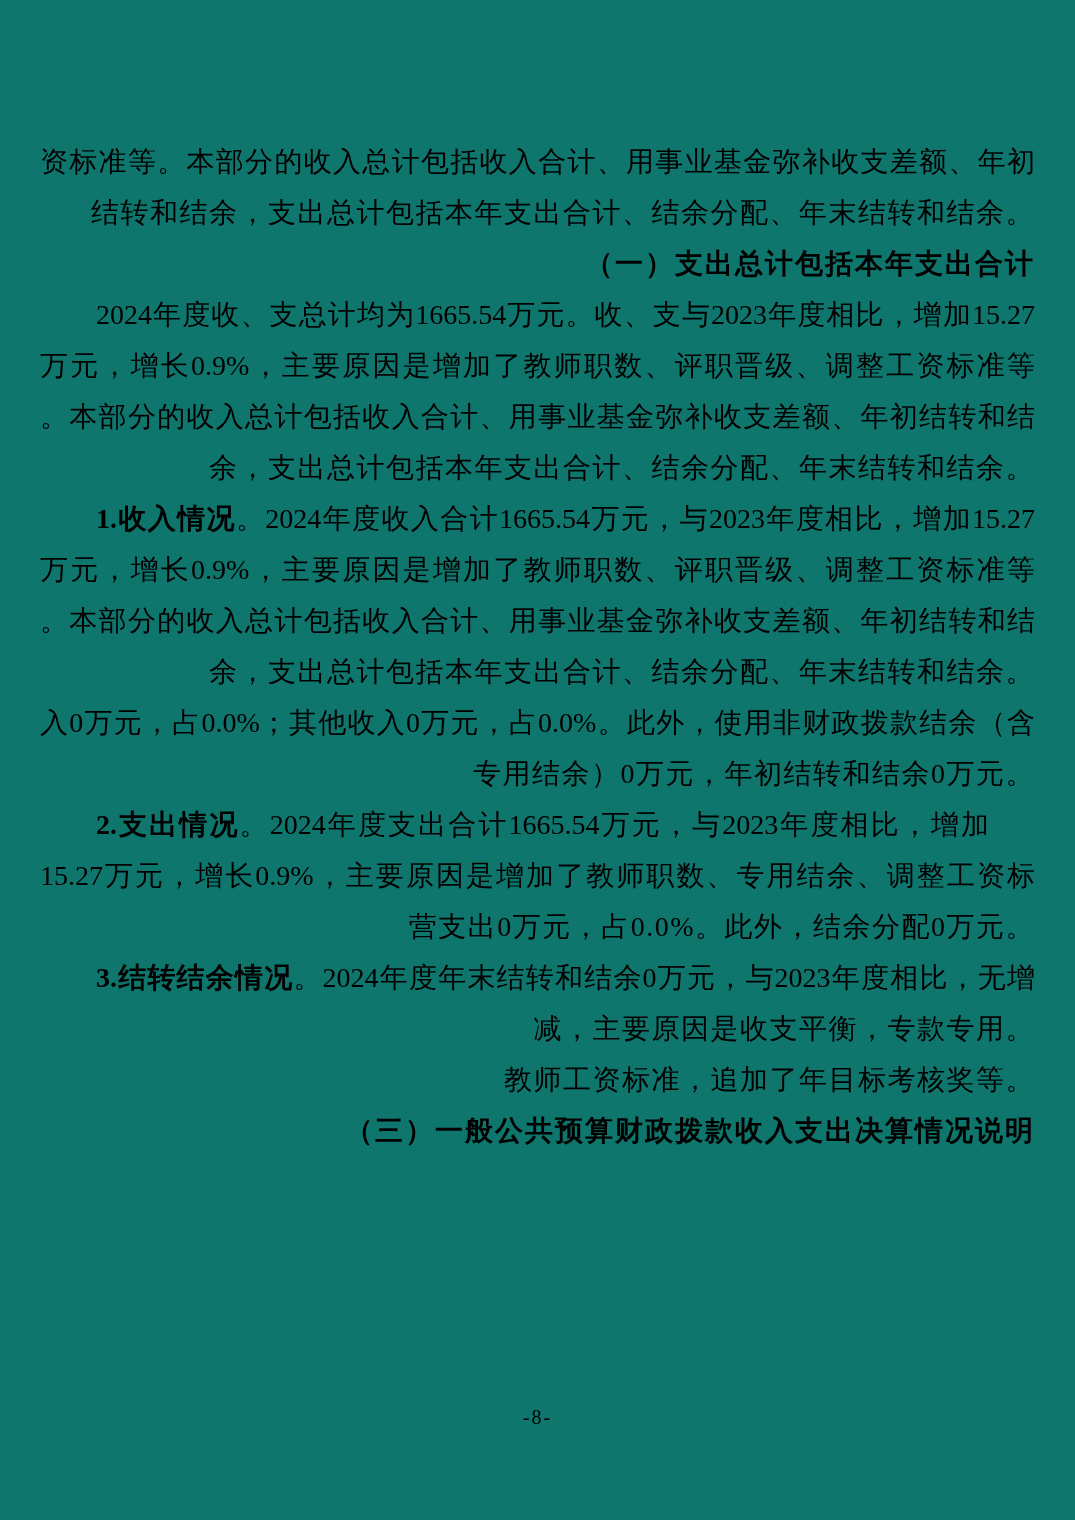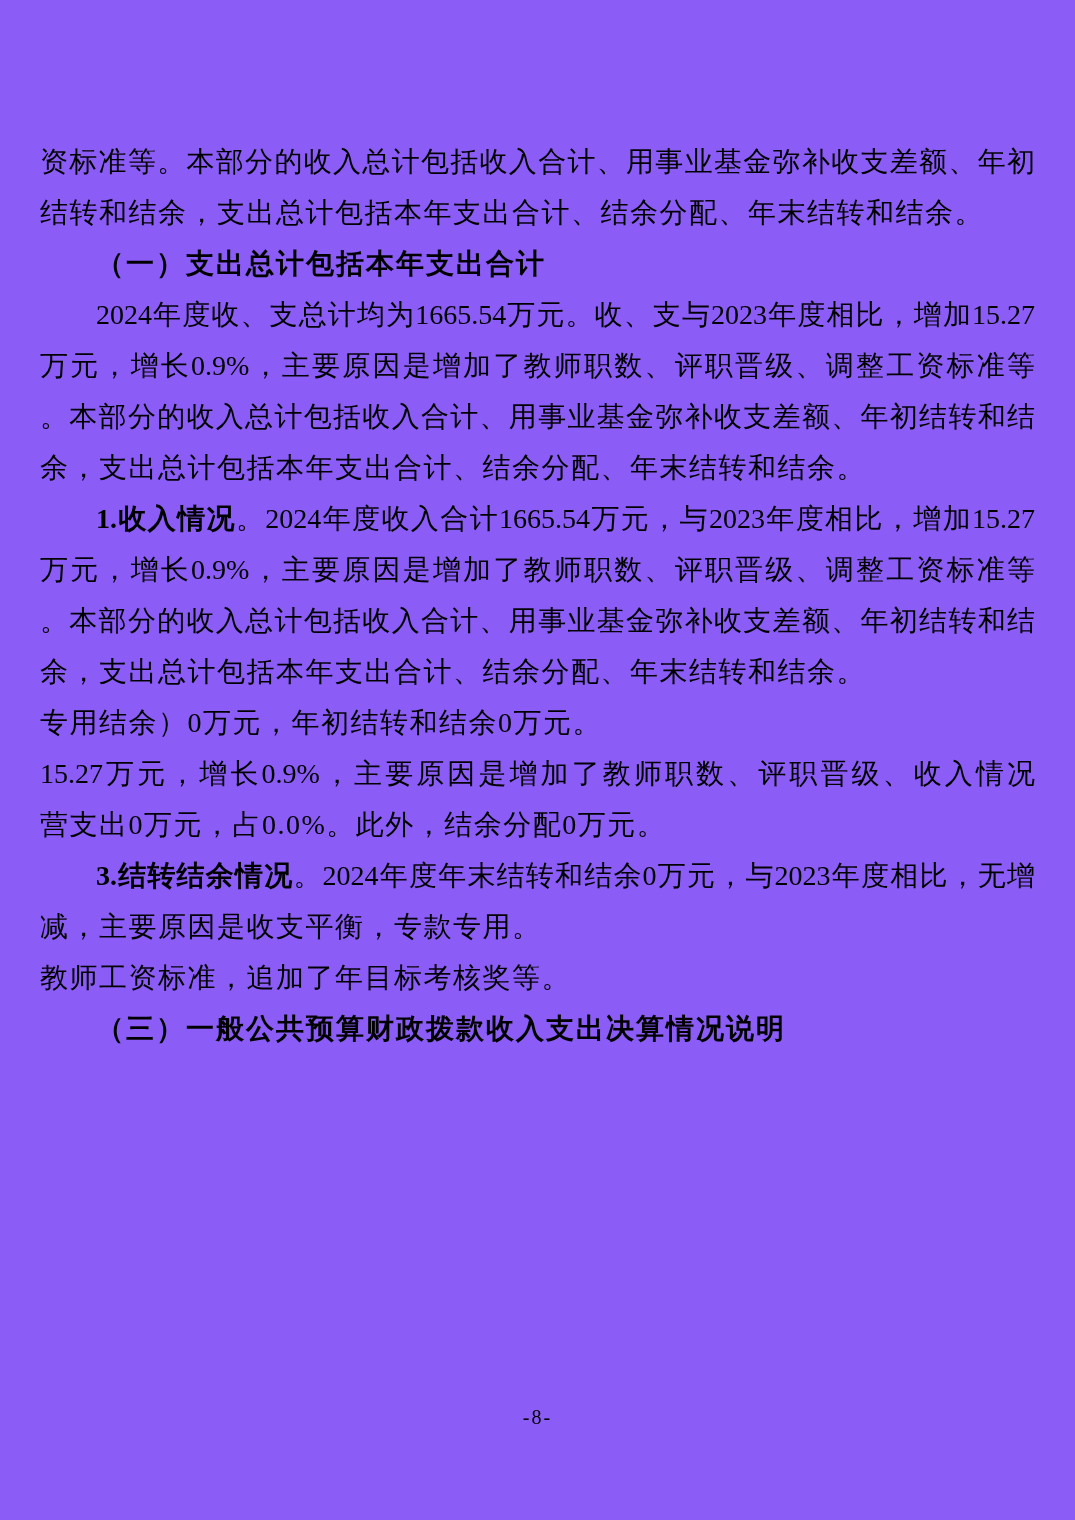--- a/index.html
+++ b/index.html
@@ -4,21 +4,21 @@
 <style>
   html, body {
     margin: 0;
     padding: 0;
     background: #ffffff;
   }
   .page {
     position: relative;
     width: 1075px;
     height: 1520px;
-    background: #8b5cf6;
+    background: #0f766e;
     color: #000000;
     font-family: "Liberation Serif", "DejaVu Serif", serif;
     overflow: hidden;
   }
   .text-block {
     position: absolute;
     left: 40px;
     top: 136px;
     width: 995px;
     font-size: 28px;
@@ -34,21 +34,21 @@
     text-align-last: justify;
     text-justify: inter-character;
   }
   .line.justify-short {
     text-align: justify;
     text-align-last: justify;
     text-justify: inter-character;
     padding-right: 46px;
   }
   .line.left {
-    text-align: left;
+    text-align: right;
     letter-spacing: 1.5px;
   }
   .line.indent {
     text-indent: 2em;
   }
   .line.heading {
     font-weight: 700;
     letter-spacing: 2px;
   }
   .bold-run {
@@ -74,22 +74,24 @@
       <div class="line left"><span class="text-run">结转和结余，支出总计包括本年支出合计、结余分配、年末结转和结余。</span></div>
       <div class="line left indent heading"><span class="bold-run">（一）支出总计包括本年支出合计</span></div>
       <div class="line justify indent"><span class="text-run">2024年度收、支总计均为1665.54万元。收、支与2023年度相比，增加15.27</span></div>
       <div class="line justify"><span class="text-run">万元，增长0.9%，主要原因是增加了教师职数、评职晋级、调整工资标准等</span></div>
       <div class="line justify"><span class="text-run">。本部分的收入总计包括收入合计、用事业基金弥补收支差额、年初结转和结</span></div>
       <div class="line left"><span class="text-run">余，支出总计包括本年支出合计、结余分配、年末结转和结余。</span></div>
       <div class="line justify indent"><span class="bold-run">1.收入情况</span><span class="text-run">。2024年度收入合计1665.54万元，与2023年度相比，增加15.27</span></div>
       <div class="line justify"><span class="text-run">万元，增长0.9%，主要原因是增加了教师职数、评职晋级、调整工资标准等</span></div>
       <div class="line justify"><span class="text-run">。本部分的收入总计包括收入合计、用事业基金弥补收支差额、年初结转和结</span></div>
       <div class="line left"><span class="text-run">余，支出总计包括本年支出合计、结余分配、年末结转和结余。</span></div>
+      <div class="line justify"><span class="text-run">入0万元，占0.0%；其他收入0万元，占0.0%。此外，使用非财政拨款结余（含</span></div>
       <div class="line left"><span class="text-run">专用结余）0万元，年初结转和结余0万元。</span></div>
-      <div class="line justify"><span class="text-run">15.27万元，增长0.9%，主要原因是增加了教师职数、评职晋级、收入情况</span></div>
+      <div class="line justify-short indent"><span class="bold-run">2.支出情况</span><span class="text-run">。2024年度支出合计1665.54万元，与2023年度相比，增加</span></div>
+      <div class="line justify"><span class="text-run">15.27万元，增长0.9%，主要原因是增加了教师职数、专用结余、调整工资标</span></div>
       <div class="line left"><span class="text-run">营支出0万元，占0.0%。此外，结余分配0万元。</span></div>
       <div class="line justify indent"><span class="bold-run">3.结转结余情况</span><span class="text-run">。2024年度年末结转和结余0万元，与2023年度相比，无增</span></div>
       <div class="line left"><span class="text-run">减，主要原因是收支平衡，专款专用。</span></div>
       <div class="line left"><span class="text-run">教师工资标准，追加了年目标考核奖等。</span></div>
       <div class="line left indent heading"><span class="bold-run">（三）一般公共预算财政拨款收入支出决算情况说明</span></div>
     </div>
   <div class="footer">-8-</div>
 </div>
 
 </body></html>

